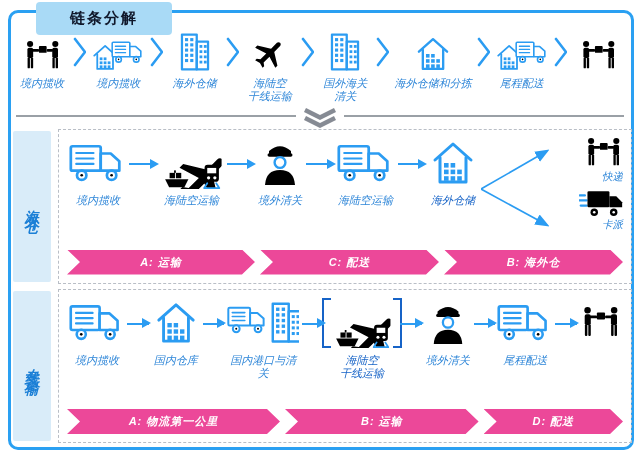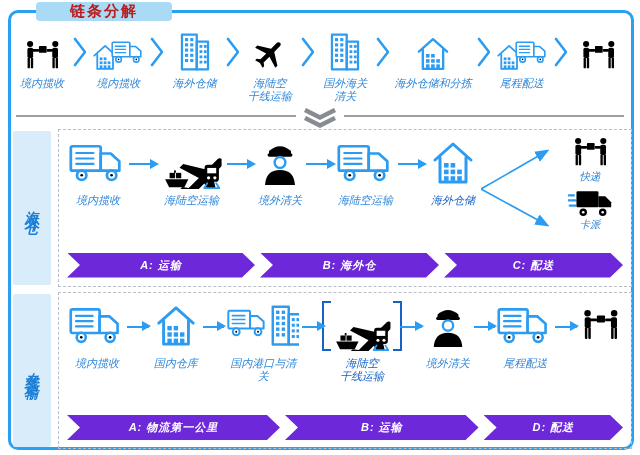--- a/index.html
+++ b/index.html
@@ -1,23 +1,23 @@
 <!DOCTYPE html>
 <html><head>
 <meta charset="utf-8">
 <style>
   html,body{margin:0;padding:0;background:#fff;}
   body{width:640px;height:455px;overflow:hidden;position:relative;
        font-family:"Liberation Sans","DejaVu Sans",sans-serif;}
   .frame{position:absolute;left:8px;top:10px;right:6px;bottom:5px;
          border:3px solid #2aa0f2;border-radius:10px;background:#fff;}
   .title{position:absolute;left:36px;top:2px;z-index:3;background:#a9daf6;
-         color:#b91c1c;font-weight:bold;font-size:15px;padding:0 34px;
+         color:#0f172a;font-weight:bold;font-size:15px;padding:7px 34px;
          border-radius:4px;letter-spacing:2px;}
-  .inner{position:absolute;inset:0;padding:30px 8px 6px 8px;display:flex;
+  .inner{position:absolute;inset:0;padding:30px 8px 12px 8px;display:flex;
          flex-direction:column;}
   
   .tstrip{display:flex;align-items:flex-start;justify-content:space-between;
           padding:0 8px;height:76px;}
   .tstep{display:flex;flex-direction:column;align-items:center;min-width:52px;}
   .tstep .ic{height:42px;display:flex;align-items:flex-end;justify-content:center;
              color:#2b9cf2;}
   .lb{margin-top:5px;font-size:11px;line-height:1.2;color:#2e86d8;
       font-style:italic;text-align:center;white-space:pre-line;}
   .lb.em{color:#1663c7;font-weight:normal;}
@@ -42,24 +42,24 @@
   .far{flex:1;min-width:15px;height:2px;background:#2b9cf2;margin-top:26px;
        position:relative;}
   .far::after{content:'';position:absolute;right:-2px;top:-4.5px;
        border-left:9px solid #2b9cf2;border-top:5.5px solid transparent;
        border-bottom:5.5px solid transparent;}
   .bracket{display:flex;align-items:stretch;}
   .brk{width:7px;border-top:2.4px solid #1663c7;border-bottom:2.4px solid #1663c7;}
   .brk.l{border-left:2.4px solid #1663c7;}
   .brk.r{border-right:2.4px solid #1663c7;}
   .dest{display:flex;flex-direction:column;margin-top:0;width:66px;}
-  .mini{display:flex;flex-direction:column;align-items:center;color:#2b9cf2;}
+  .mini{display:flex;flex-direction:column;align-items:flex-end;color:#2b9cf2;}
   .mini .lb{margin-top:1px;font-size:10.5px;}
   .bands{display:flex;gap:5px;margin-top:5px;}
-  .band{background:#6d28d9;color:#fff;font-weight:bold;font-size:11px;
+  .band{background:#ec4899;color:#fff;font-weight:bold;font-size:11px;
         font-style:italic;display:flex;align-items:center;justify-content:center;
         height:25px;letter-spacing:1px;
         clip-path:polygon(0 0,calc(100% - 13px) 0,100% 50%,calc(100% - 13px) 100%,0 100%,13px 50%);}
   svg{display:block;}
 </style>
 </head>
 <body>
 
 <svg width="0" height="0" style="position:absolute">
   <defs>
@@ -384,22 +384,22 @@
                 <svg width="44" height="28" viewBox="0 0 52 32">
                   <use href="#s-truck-solid"></use>
                 </svg>
               </span>
             <span class="lb">卡派</span>
           </div>
         </div>
       </div>
       <div class="bands">
         <div class="band" style="flex:1.05">A: 运输</div>
+        <div class="band" style="flex:1">C: 配送</div>
         <div class="band" style="flex:1">B: 海外仓</div>
-        <div class="band" style="flex:1">C: 配送</div>
       </div>
     </div>
   </div>
 
   <div class="section">
     <div class="vlabel">专线运输</div>
     <div class="panel">
       <div class="flow">
         <div class="step" style="width:60px">
           <span class="ic">

